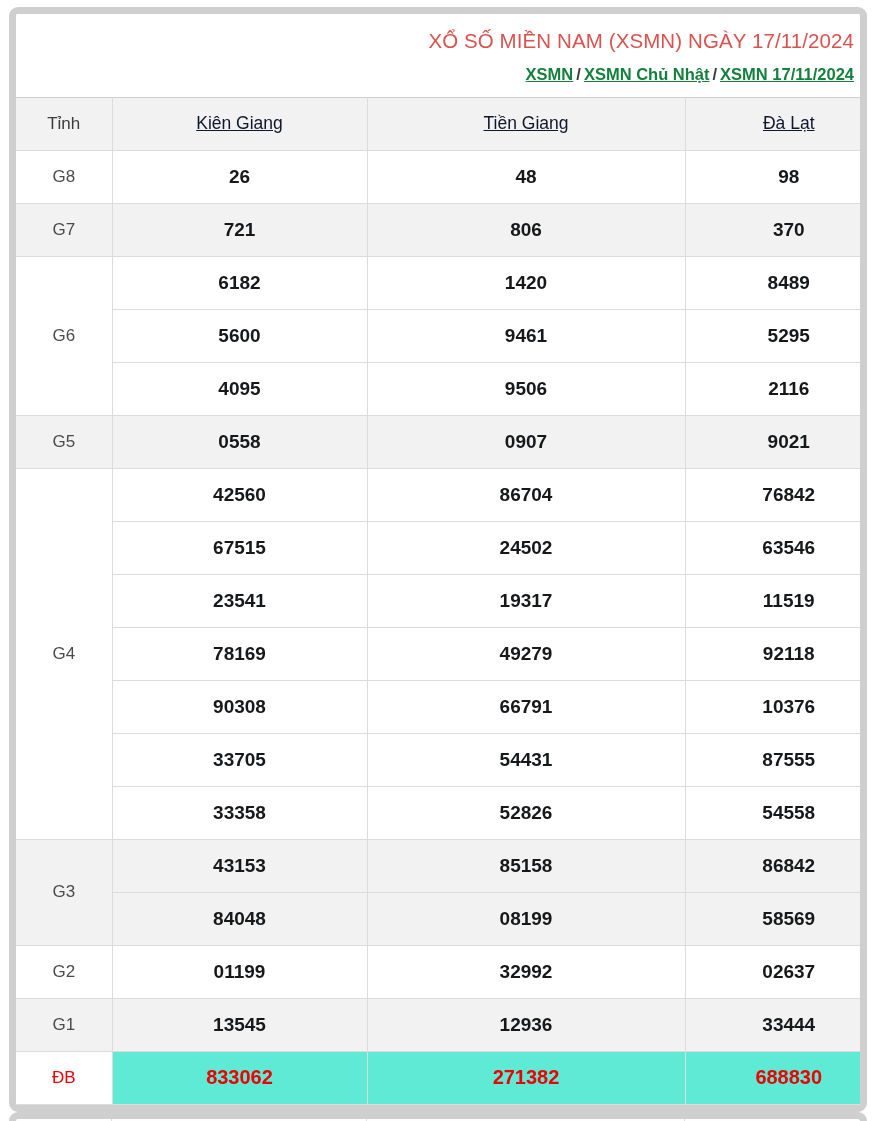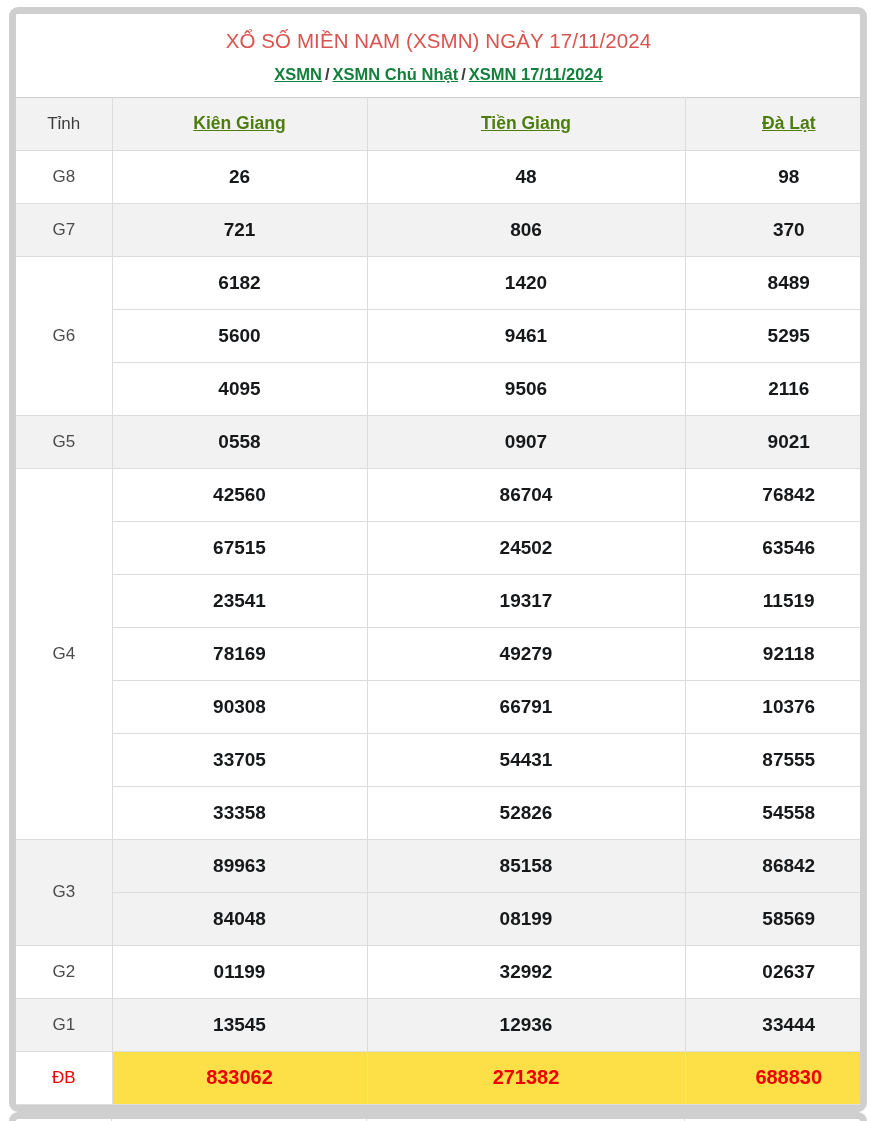--- a/index.html
+++ b/index.html
@@ -30,21 +30,21 @@
     width: 858px;
     border: 7px solid #cfcfcf;
     border-radius: 9px;
     background: #ffffff;
     overflow: hidden;
   }
 
   .card-head {
     background: #ffffff;
     padding: 14px 6px 13px 7px;
-    text-align: center;
+    text-align: right;
   }
 
   .card-title {
     color: #d9534f;
     font-size: 20.5px;
     font-weight: 400;
     letter-spacing: .1px;
     line-height: 1.25;
     white-space: nowrap;
   }
@@ -95,43 +95,43 @@
     height: 53px;
     font-size: 17.5px;
     font-weight: 700;
   }
   thead th.prov-head {
     color: #3c3c3c;
     font-weight: 400;
     font-size: 17px;
   }
   thead th a {
-    color: #4d7c0f;
+    color: #0f172a;
     text-decoration: underline;
-    font-weight: 700;
+    font-weight: 400;
   }
 
   tbody td {
     font-size: 19px;
     font-weight: 700;
     color: #16181a;
     height: 53px;
   }
   tbody td.lbl {
     font-size: 17px;
     font-weight: 400;
     color: #4b4b4b;
   }
   tr.shaded td { background: #f2f2f2; }
   tr.plain  td { background: #ffffff; }
 
   tbody td.lbl.shaded-lbl { background: #f2f2f2; }
   tbody td.lbl.plain-lbl  { background: #ffffff; }
 
-  tr.db td { background: #fde047; }
+  tr.db td { background: #5eead4; }
   tr.db td.num {
     color: #ee0000;
     font-size: 20px;
     font-weight: 700;
   }
   tr.db td.lbl {
     color: #ee0000;
     font-weight: 400;
     font-size: 17px;
   }
@@ -261,21 +261,21 @@
             <td class="num">54431</td>
             <td class="num">87555</td>
           </tr>
           <tr class="plain">
             <td class="num">33358</td>
             <td class="num">52826</td>
             <td class="num">54558</td>
           </tr>
           <tr class="shaded">
             <td class="lbl shaded-lbl" rowspan="2">G3</td>
-            <td class="num">89963</td>
+            <td class="num">43153</td>
             <td class="num">85158</td>
             <td class="num">86842</td>
           </tr>
           <tr class="shaded">
             <td class="num">84048</td>
             <td class="num">08199</td>
             <td class="num">58569</td>
           </tr>
           <tr class="plain">
             <td class="lbl plain-lbl" rowspan="1">G2</td>

